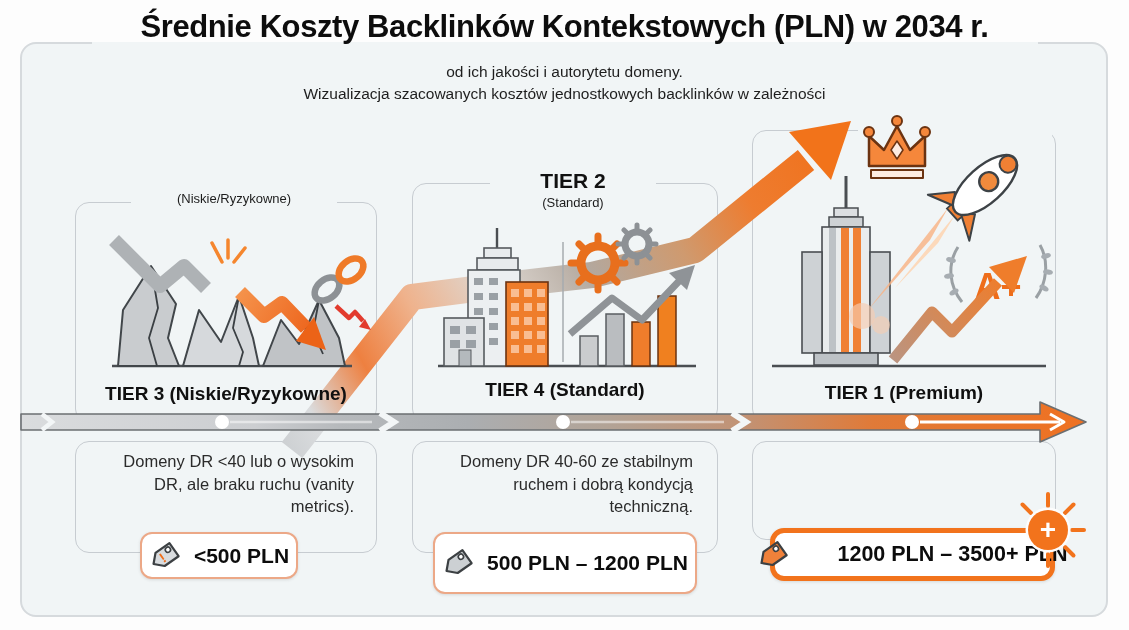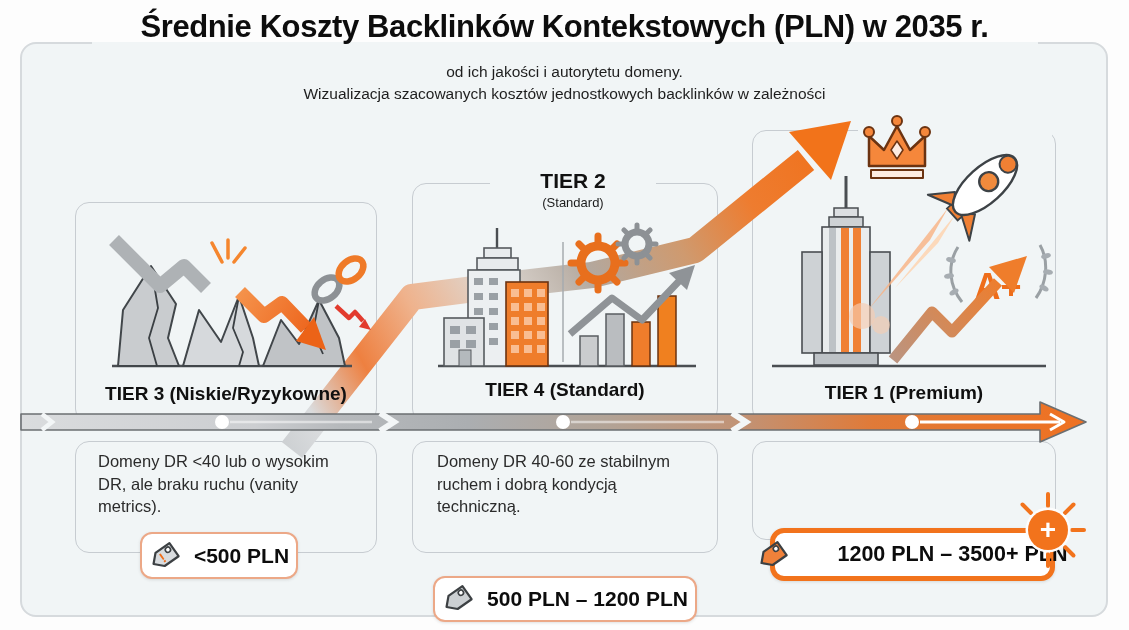--- a/index.html
+++ b/index.html
@@ -40,34 +40,34 @@
   
   .tier-label{z-index:5;text-align:center;font-size:19px;font-weight:700;color:#101010;}
   .label3{left:75px;top:383px;width:302px;}
   .label2{left:412px;top:379px;width:306px;}
   .label1{left:752px;top:382px;width:304px;}
   
   .desc-box{border:1.6px solid #c7ccd1;border-radius:14px;box-sizing:border-box;z-index:2;}
   .desc3{left:75px;top:441px;width:302px;height:112px;}
   .desc2{left:412px;top:441px;width:306px;height:112px;}
   .desc1{left:752px;top:441px;width:304px;height:99px;}
-  .desc-text{z-index:5;text-align:left;font-size:16.5px;line-height:22.5px;color:#2b2b2b;}
+  .desc-text{z-index:5;text-align:right;font-size:16.5px;line-height:22.5px;color:#2b2b2b;}
   .dt3{left:98px;top:450px;width:256px;}
   .dt2{left:437px;top:450px;width:256px;}
   .dt1{left:781px;top:450px;width:246px;}
   
   .badge{
     z-index:6;display:flex;align-items:center;justify-content:center;gap:9px;
     background:#ffffff;border-radius:12px;box-sizing:border-box;
     box-shadow:0 1px 3px rgba(60,60,60,.15);
   }
   .badge .price{font-weight:700;color:#0c0c0c;white-space:nowrap;text-align:center;}
   .badge3{left:140px;top:532px;width:158px;height:47px;border:2px solid #eca887;}
   .badge3 .price{font-size:21px;}
-  .badge2{left:433px;top:532px;width:264px;height:46px;border:2px solid #eca887;margin-top:44px;}
+  .badge2{left:433px;top:532px;width:264px;height:62px;border:2px solid #eca887;}
   .badge2 .price{font-size:21px;}
   .badge1{left:770px;top:528px;width:285px;height:53px;border:5px solid #f2731c;border-radius:14px;gap:44px;}
   .badge1 .price{font-size:21.5px;}
   .tag-svg{display:block;overflow:visible;}
   
   .sun-rays{left:1003px;top:485px;z-index:7;pointer-events:none;}
   .sun-circle{
     left:1028px;top:510px;width:40px;height:40px;border-radius:50%;
     background:#f2731c;color:#fff;font-size:28px;font-weight:700;
     display:flex;align-items:center;justify-content:center;z-index:8;
@@ -77,31 +77,32 @@
 </style>
 </head>
 <body>
 
 <div class="stage">
 
   <div class="abs panel"></div>
   <div class="abs title-mask"></div>
   <div class="abs card1-mask"></div>
 
-  <div class="abs main-title">Średnie Koszty Backlinków Kontekstowych (PLN) w 2035 r.</div>
+  <div class="abs main-title">Średnie Koszty Backlinków Kontekstowych (PLN) w 2034 r.</div>
   <div class="abs subtitle">
     <div>od ich jakości i autorytetu domeny.</div>
     <div>Wizualizacja szacowanych kosztów jednostkowych backlinków w zależności</div>
   </div>
 
   <div class="abs card card3"></div>
   <div class="abs card card2"></div>
   <div class="abs card card1"></div>
 
   <div class="abs legend legend3">
+    <div class="qual">(Niskie/Ryzykowne)</div>
   </div>
   <div class="abs legend legend2">
     <div class="rank">TIER 2</div>
     <div class="qual">(Standard)</div>
   </div>
 
   <svg class="abs art" width="1129" height="630" viewBox="0 0 1129 630">
     <defs>
       <linearGradient id="ribbonGrad" gradientUnits="userSpaceOnUse" x1="250" y1="445" x2="855" y2="105">
         <stop offset="0" stop-color="#c3c7ca"></stop>

